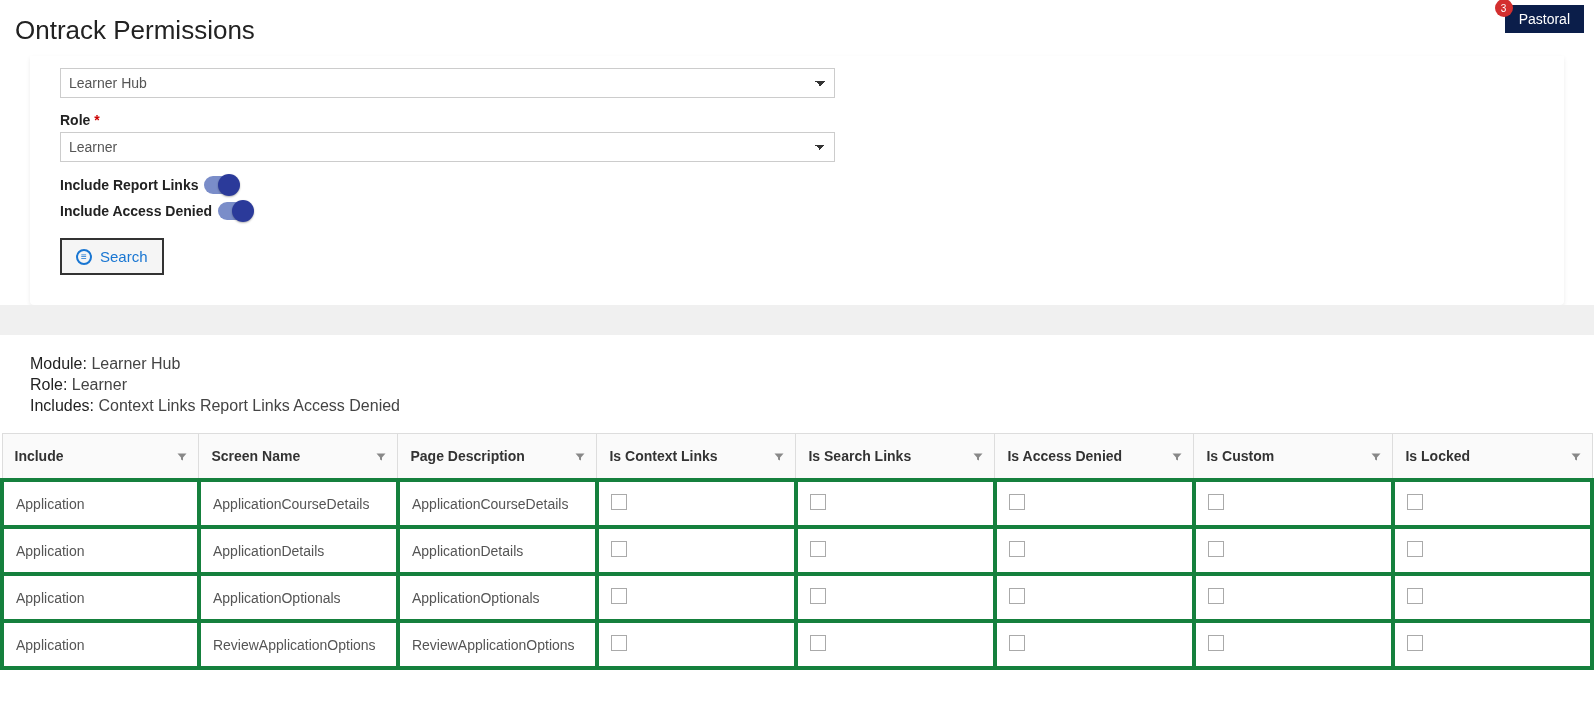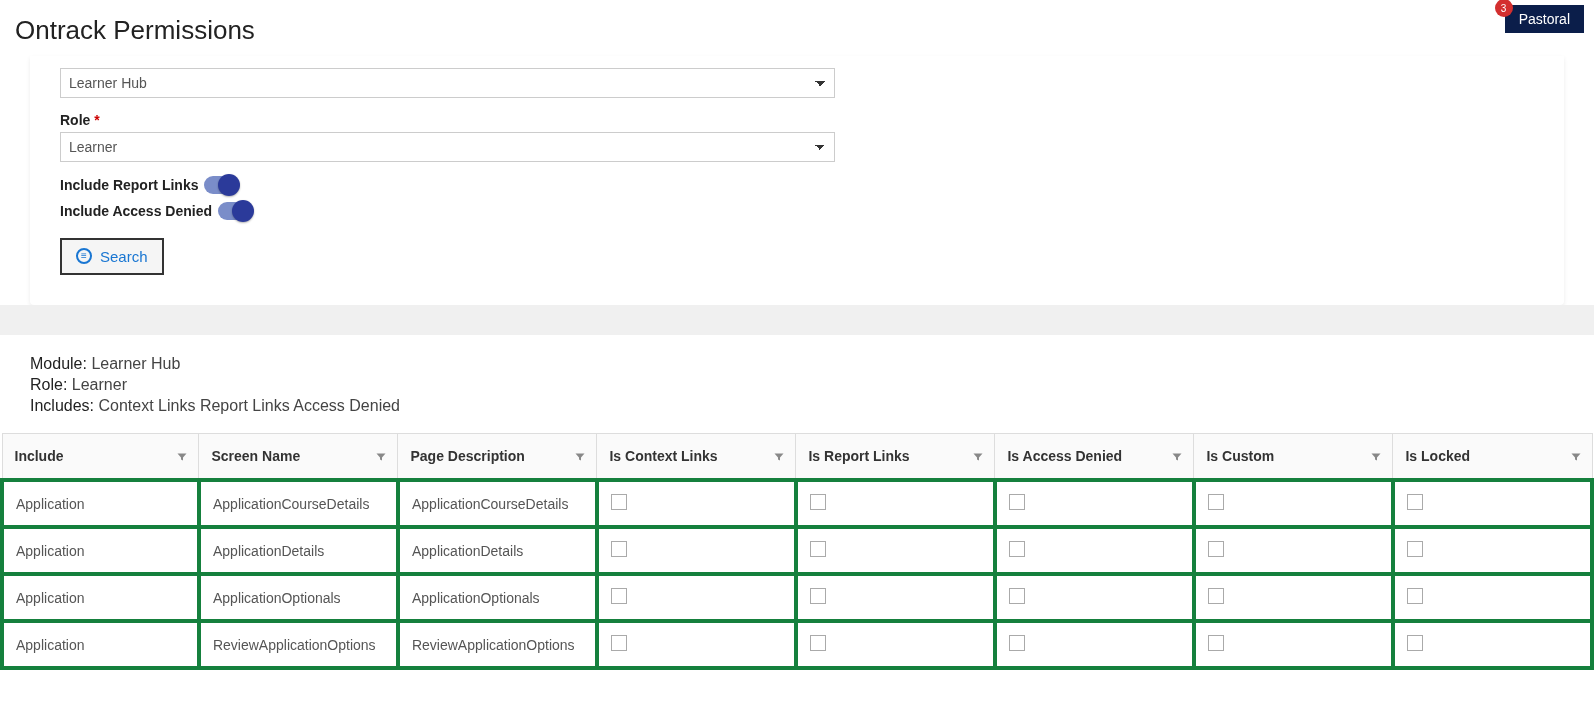--- a/index.html
+++ b/index.html
@@ -17,21 +17,21 @@
     .field-row { margin-bottom: 14px; }
     .field-label { font-weight: bold; font-size: 14px; color: #222; display: block; margin-bottom: 4px; }
     .required-star { color: #c00; font-weight: bold; }
     .select-field { width: 775px; padding: 6px 8px; font-size: 14px; border: 1px solid #ccc; background: #fff; color: #555; appearance: none; -webkit-appearance: none; background-image: linear-gradient(45deg, transparent 50%, #333 50%), linear-gradient(135deg, #333 50%, transparent 50%); background-position: calc(100% - 14px) 12px, calc(100% - 9px) 12px; background-size: 5px 5px; background-repeat: no-repeat; }
     
     .toggle-row { margin-bottom: 8px; display: flex; align-items: center; }
     .toggle-label { font-weight: bold; font-size: 14px; color: #222; margin-right: 6px; }
     .toggle { width: 34px; height: 18px; background: #7a8dc9; border-radius: 10px; position: relative; display: inline-block; cursor: pointer; }
     .toggle-knob { position: absolute; right: -2px; top: -2px; width: 22px; height: 22px; background: #2b3a9a; border-radius: 50%; box-shadow: 0 1px 2px rgba(0,0,0,0.3); }
     
-    .search-btn { margin-top: 10px; background: #f5f5f5; border: 2px solid #333; padding: 8px 14px; font-size: 15px; color: #1976d2; cursor: pointer; display: inline-flex; align-items: flex-start; gap: 8px; }
+    .search-btn { margin-top: 10px; background: #f5f5f5; border: 2px solid #333; padding: 8px 14px; font-size: 15px; color: #1976d2; cursor: pointer; display: inline-flex; align-items: flex-end; gap: 8px; }
     .search-icon { width: 16px; height: 16px; border-radius: 50%; border: 2px solid #1976d2; display: inline-flex; align-items: center; justify-content: center; }
     .search-icon::after { content: "≡"; font-size: 10px; line-height: 1; color: #1976d2; }
     
     .spacer-band { height: 30px; background: #f0f0f0; margin-top: 0; }
     
     .summary-panel { padding: 20px 30px 15px; background: #fff; }
     .summary-line { font-size: 16px; color: #333; margin-bottom: 3px; }
     .summary-label { font-weight: 400; color: #222; }
     .summary-value { color: #444; }
     
@@ -133,21 +133,21 @@
               <path d="M3 5h18l-7 8v6l-4-2v-4z"></path>
             </svg></span>
       </th>
       <th class="col-check">
         <span>Is Context Links</span>
         <span class="filter-icon"><svg viewBox="0 0 24 24">
               <path d="M3 5h18l-7 8v6l-4-2v-4z"></path>
             </svg></span>
       </th>
       <th class="col-check">
-        <span>Is Report Links</span>
+        <span>Is Search Links</span>
         <span class="filter-icon"><svg viewBox="0 0 24 24">
               <path d="M3 5h18l-7 8v6l-4-2v-4z"></path>
             </svg></span>
       </th>
       <th class="col-check">
         <span>Is Access Denied</span>
         <span class="filter-icon"><svg viewBox="0 0 24 24">
               <path d="M3 5h18l-7 8v6l-4-2v-4z"></path>
             </svg></span>
       </th>

